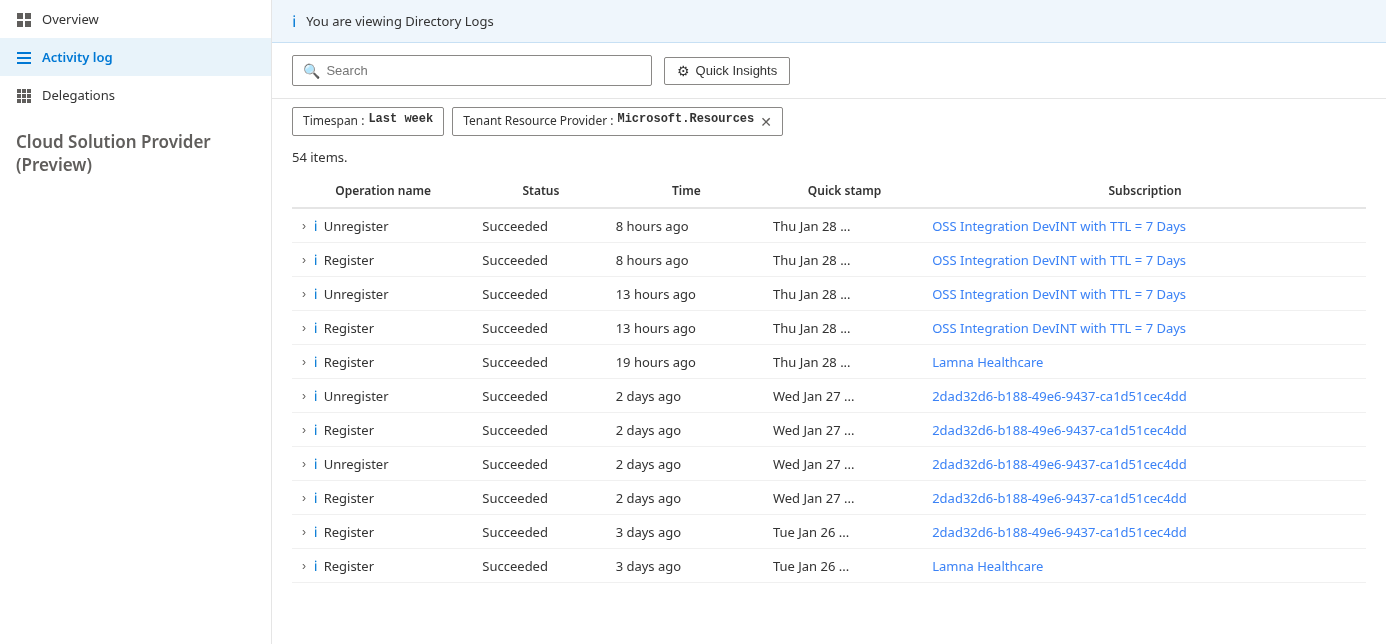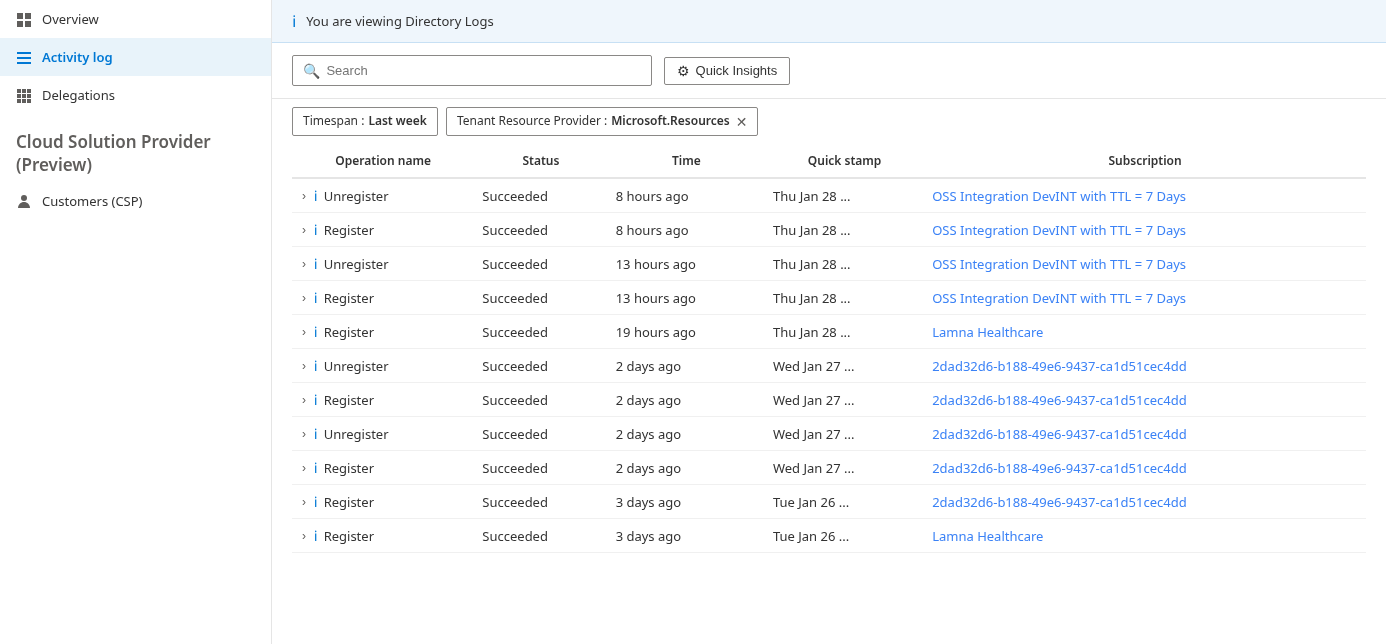--- a/index.html
+++ b/index.html
@@ -127,21 +127,21 @@
       gap: 4px;
       padding: 4px 10px;
       border: 1px solid #8a8886;
       border-radius: 2px;
       font-size: 12px;
       color: #333;
       background: #fff;
       cursor: pointer;
     }
     .filter-chip .filter-key { color: #333; }
-    .filter-chip .filter-val { font-weight: 600; }
+    .filter-chip .filter-val { font-weight: 600; font-family: Liberation Mono, monospace; }
     .filter-chip-close {
       cursor: pointer;
       color: #605e5c;
       font-size: 14px;
       margin-left: 2px;
     }
 
     
     .items-count {
       padding: 4px 20px 8px 20px;
@@ -242,31 +242,20 @@
             <rect x="11" y="6" width="4" height="4"></rect>
             <rect x="1" y="11" width="4" height="4"></rect>
             <rect x="6" y="11" width="4" height="4"></rect>
             <rect x="11" y="11" width="4" height="4"></rect>
           </svg>
         </span>
     <span>Delegations</span>
   </div>
     </div>
   <div id="sidebar-section-label" class="sidebar-section-label">Cloud Solution Provider (Preview)</div>
-  <div id="sidebar-section-items">
-      <div class="sidebar-item">
-    <span class="sidebar-icon">
-          <svg width="16" height="16" viewBox="0 0 16 16" fill="currentColor">
-            <circle cx="8" cy="4" r="3"></circle>
-            <path d="M2 14c0-3.3 2.7-6 6-6s6 2.7 6 6H2z"></path>
-          </svg>
-        </span>
-    <span>Customers (CSP)</span>
-  </div>
-    </div>
 </div>
 
 <div id="main">
 
   <div class="info-banner">
     <span class="info-icon">ℹ</span>
     <span>You are viewing Directory Logs</span>
   </div>
 
   <div class="toolbar">
@@ -288,20 +277,21 @@
 
   </div>
         <div class="filter-chip">
     <span class="filter-key">Tenant Resource Provider : </span>
     <span class="filter-val">Microsoft.Resources</span>
     <span class="filter-chip-close">✕</span>
   </div>
       </div>
   </div>
 
+  <div class="items-count">54 items.</div>
 
   <div class="table-wrapper">
     <table>
       <thead>
         <tr id="table-header-row">
             <th>Operation name</th>
             <th>Status</th>
             <th>Time</th>
             <th>Quick stamp</th>
             <th>Subscription</th>

